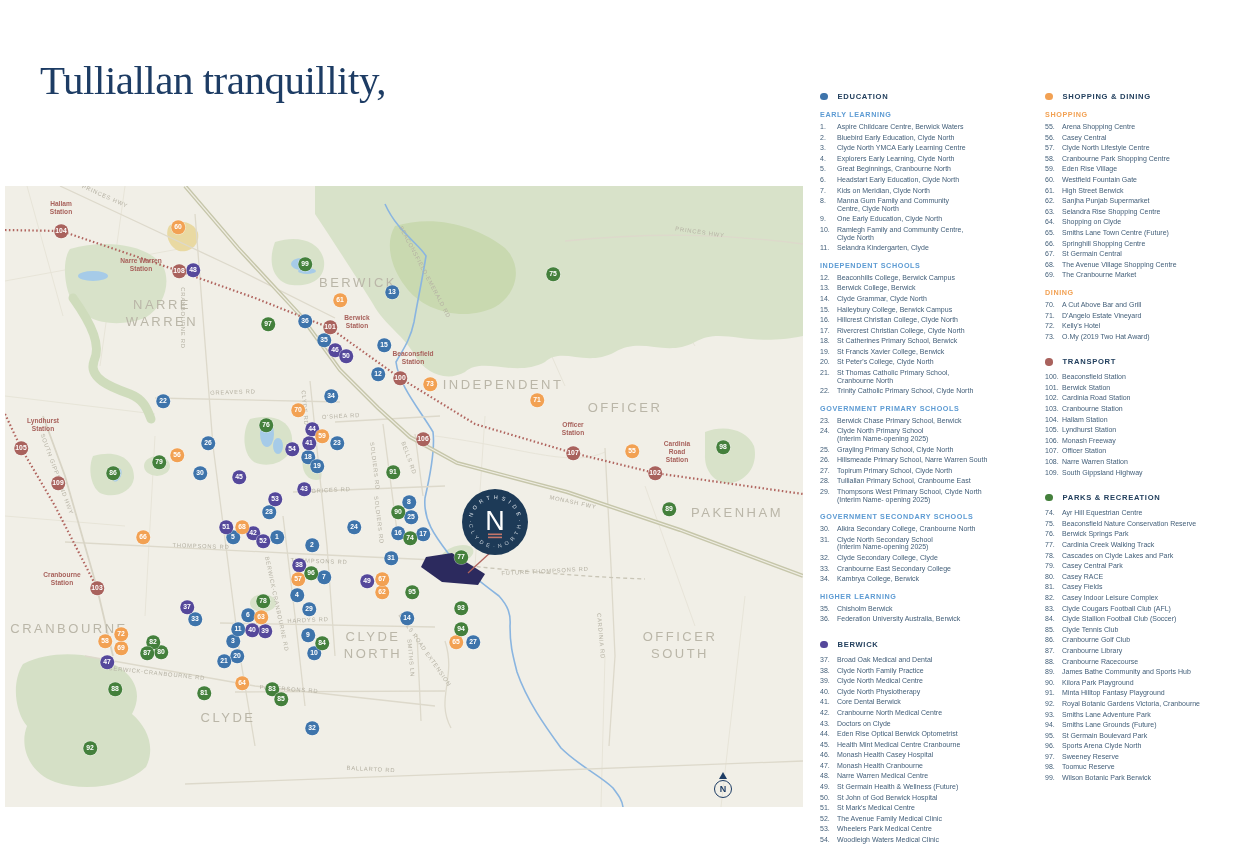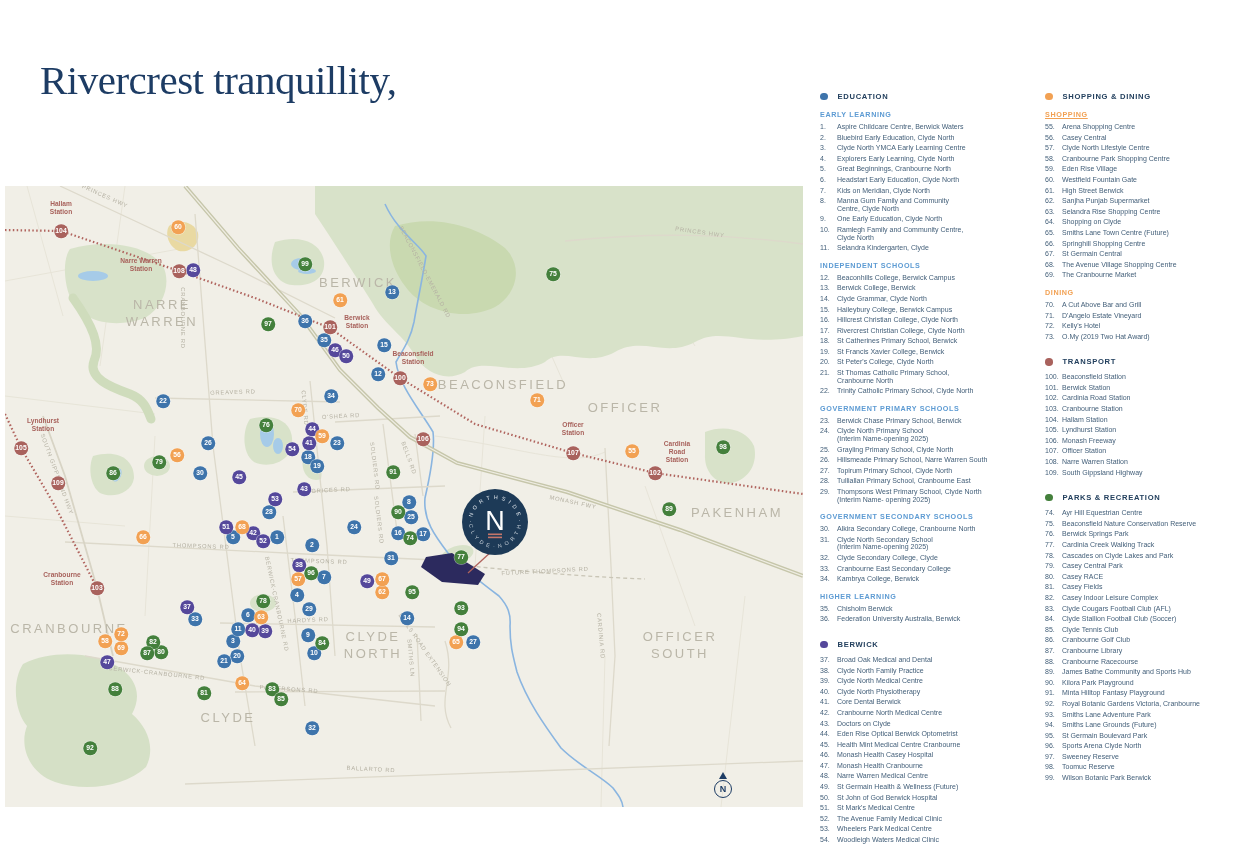--- a/index.html
+++ b/index.html
@@ -36,21 +36,21 @@
   .cat-title{font-size:7.6px;font-weight:700;color:#23405e;letter-spacing:0.7px;}
   .group-label{font-size:7.2px;font-weight:700;letter-spacing:0.6px;margin:9px 0 4px 0;}
   .item{display:flex;margin-bottom:3px;}
   .item .num{width:17px;flex-shrink:0;font-size:7px;line-height:7.6px;color:#44607a;}
   .item .name{flex:1;font-size:7px;line-height:7.6px;color:#44607a;white-space:pre-line;}
 </style>
 </head>
 <body>
 
 <div class="page-title">
-  <div>Rivercrest tranquillity,</div>
+  <div>Tulliallan tranquillity,</div>
 </div>
 
 <div class="map">
   <svg class="base" width="798" height="621" viewBox="0 0 798 621">
 
     <g stroke="#e7e4d8" stroke-width="1" fill="none">
       <path d="M0,95 L190,60"></path>
         <path d="M22,0 L58,130"></path>
         <path d="M0,210 L150,228"></path>
       <path d="M120,0 L95,180"></path>
@@ -130,21 +130,21 @@
 
     <path d="M421,371 L447,367 L480,388 L473,399 L437,396 L416,381 Z" fill="#2c2a5e"></path>
 
     <path d="M487,365 L463,387" stroke="#b0635c" stroke-width="1.3" fill="none"></path>
   </svg>
 
   <div id="map-labels">
       <div class="suburb-label" style="left: 157px; top: 128px;">NARRE
 WARREN</div>
       <div class="suburb-label" style="left: 353px; top: 97px;">BERWICK</div>
-      <div class="suburb-label" style="left: 498px; top: 199px;">BEACONSFIELD</div>
+      <div class="suburb-label" style="left: 498px; top: 199px;">INDEPENDENT</div>
       <div class="suburb-label" style="left: 620px; top: 222px;">OFFICER</div>
       <div class="suburb-label" style="left: 732px; top: 327px;">PAKENHAM</div>
       <div class="suburb-label" style="left: 64px; top: 443px;">CRANBOURNE</div>
       <div class="suburb-label" style="left: 368px; top: 460px;">CLYDE
 NORTH</div>
       <div class="suburb-label" style="left: 223px; top: 532px;">CLYDE</div>
       <div class="suburb-label" style="left: 675px; top: 460px;">OFFICER
 SOUTH</div>
       <div class="station-label" style="left: 56px; top: 22px;">Hallam
 Station</div>
@@ -563,21 +563,21 @@
         <span class="name">Woodleigh Waters Medical Clinic</span>
       </div>
     </div>
   </div>
 <div class="legend-col" id="legend-col-2">
     <div class="cat-section">
       <div class="cat-header">
         <span class="cat-dot" style="background: rgb(242, 161, 83);"></span>
         <span class="cat-title">SHOPPING &amp; DINING</span>
       </div>
-      <div class="group-label" style="color: rgb(242, 161, 83); text-decoration: underline;">SHOPPING</div>
+      <div class="group-label" style="color: rgb(242, 161, 83);">SHOPPING</div>
       <div class="item">
         <span class="num">55.</span>
         <span class="name">Arena Shopping Centre</span>
       </div>
       <div class="item">
         <span class="num">56.</span>
         <span class="name">Casey Central</span>
       </div>
       <div class="item">
         <span class="num">57.</span>

